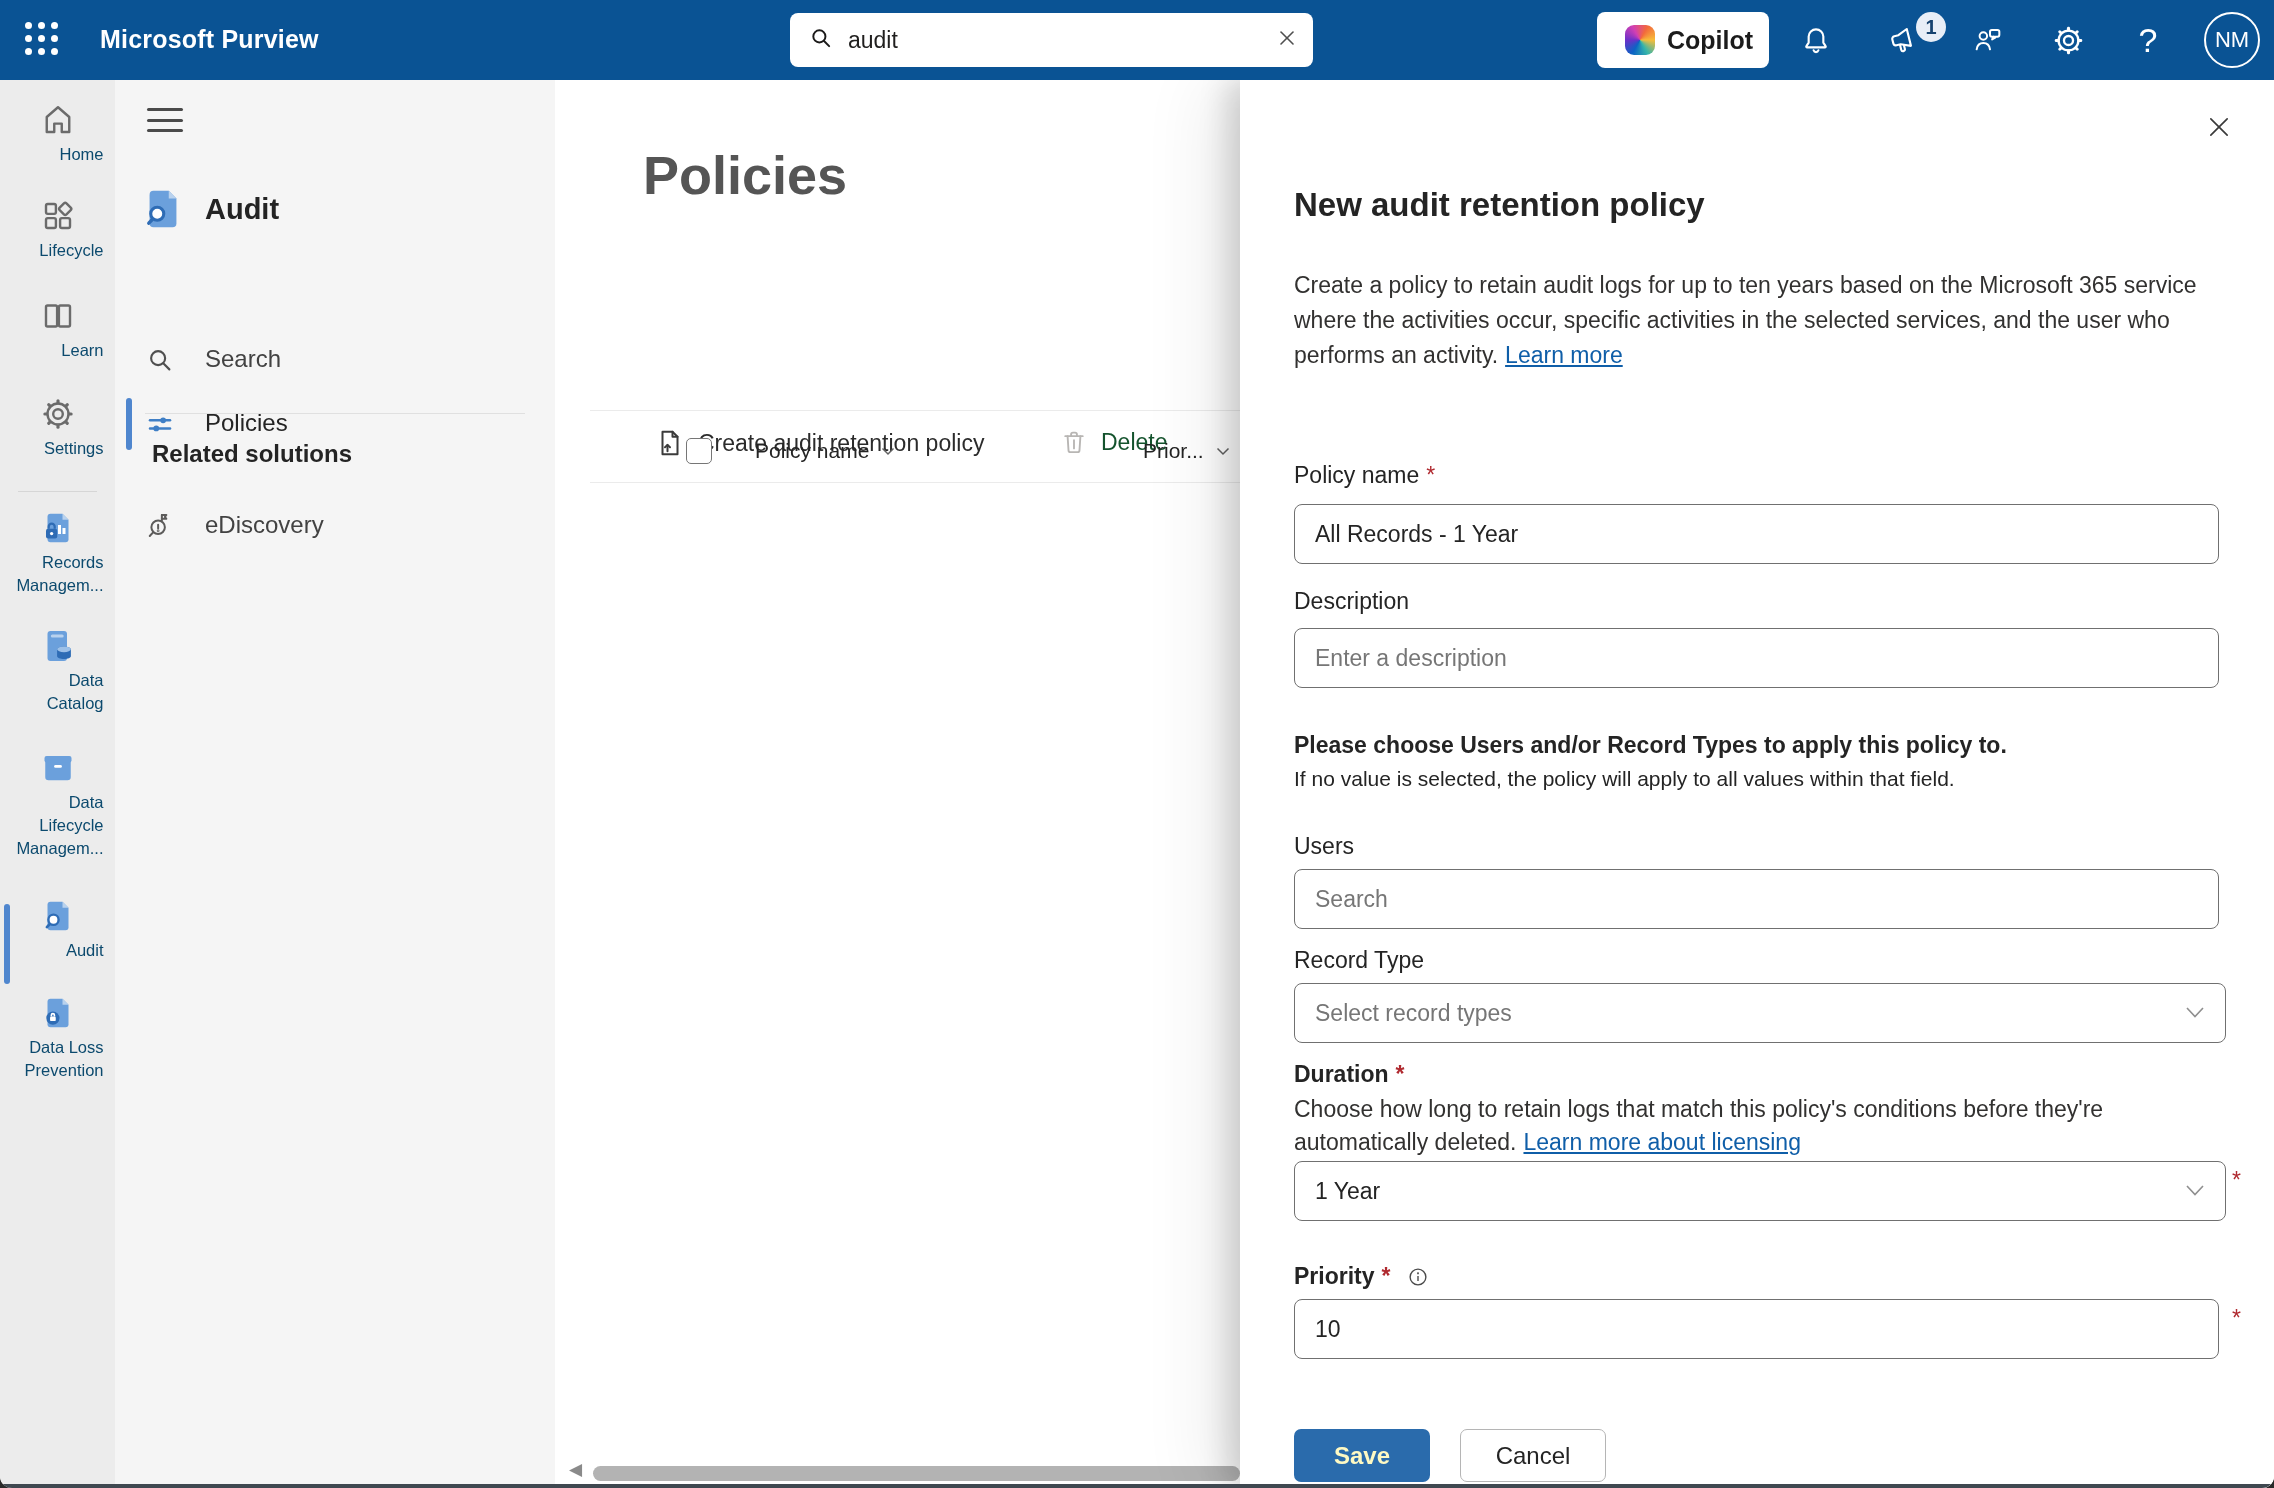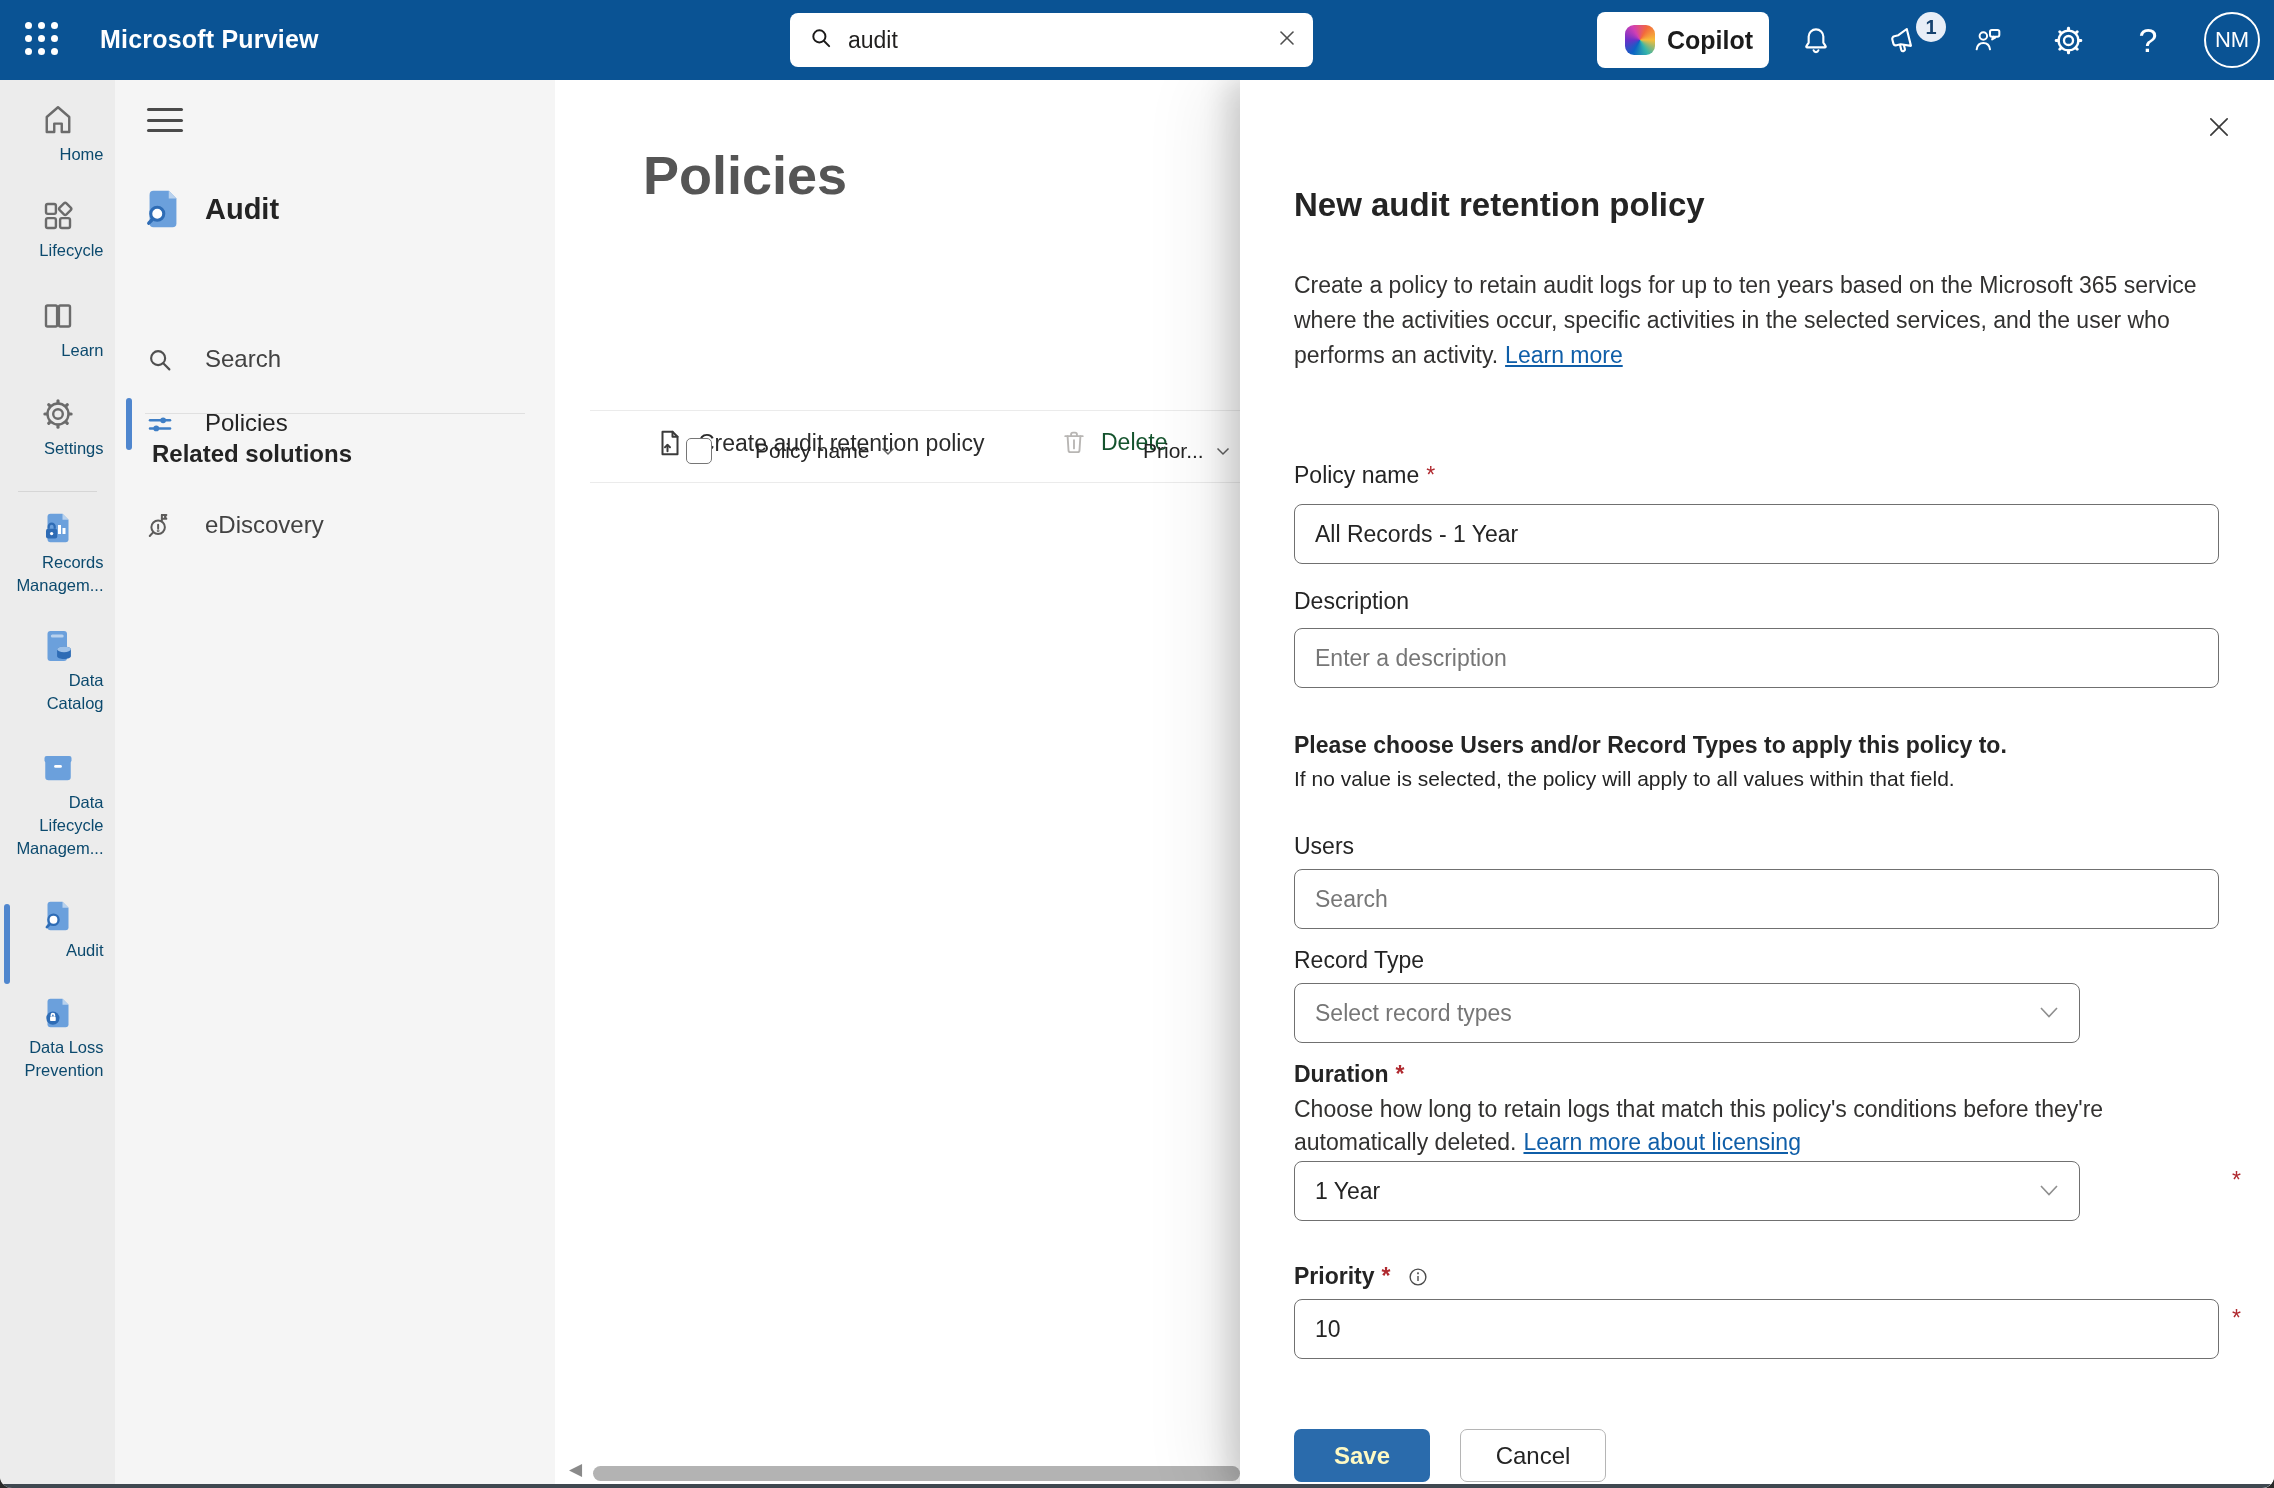--- a/index.html
+++ b/index.html
@@ -83,21 +83,21 @@
   a.lnk { color:#0f5ea8; text-decoration:underline; cursor:pointer; }
   .sp { margin-left:7px; }
   .f-label { font-size:23px; color:#242424; line-height:30px; }
   .f-label.bold { font-weight:700; }
   .req { color:#b02a30; margin-left:7px; }
   .field-wrap { position:relative; }
   .ext-req { position:absolute; right:-22px; top:6px; font-size:23px; color:#b02a30; }
   .tinput { display:block; width:925px; height:60px; border:1.6px solid #707070; border-radius:8px;
             font-size:23px; color:#242424; padding:0 20px; font-family:inherit; outline:none; background:#fff; }
   .tinput::placeholder { color:#767676; opacity:1; }
-  .combo { position:relative; width:786px; height:60px; border:1.6px solid #707070; border-radius:8px;
+  .combo { position:relative; width:932px; height:60px; border:1.6px solid #707070; border-radius:8px;
            background:#fff; display:flex; align-items:center; padding:0 54px 0 20px; font-size:23px;
            cursor:pointer; }
   .combo .val { color:#242424; } .combo .ph { color:#767676; }
   .combo svg { position:absolute; right:20px; top:22px; }
   .bold-line { font-size:23px; font-weight:700; color:#242424; }
   .sub-line { font-size:21px; color:#242424; }
   .desc-line { font-size:23px; line-height:33px; color:#323130; }
   .btn-row { margin-top:70px; display:flex; gap:30px; }
   .btn { height:53px; border-radius:7px; font-size:24px; font-weight:700; font-family:inherit;
          display:flex; align-items:center; justify-content:center; cursor:pointer; }

